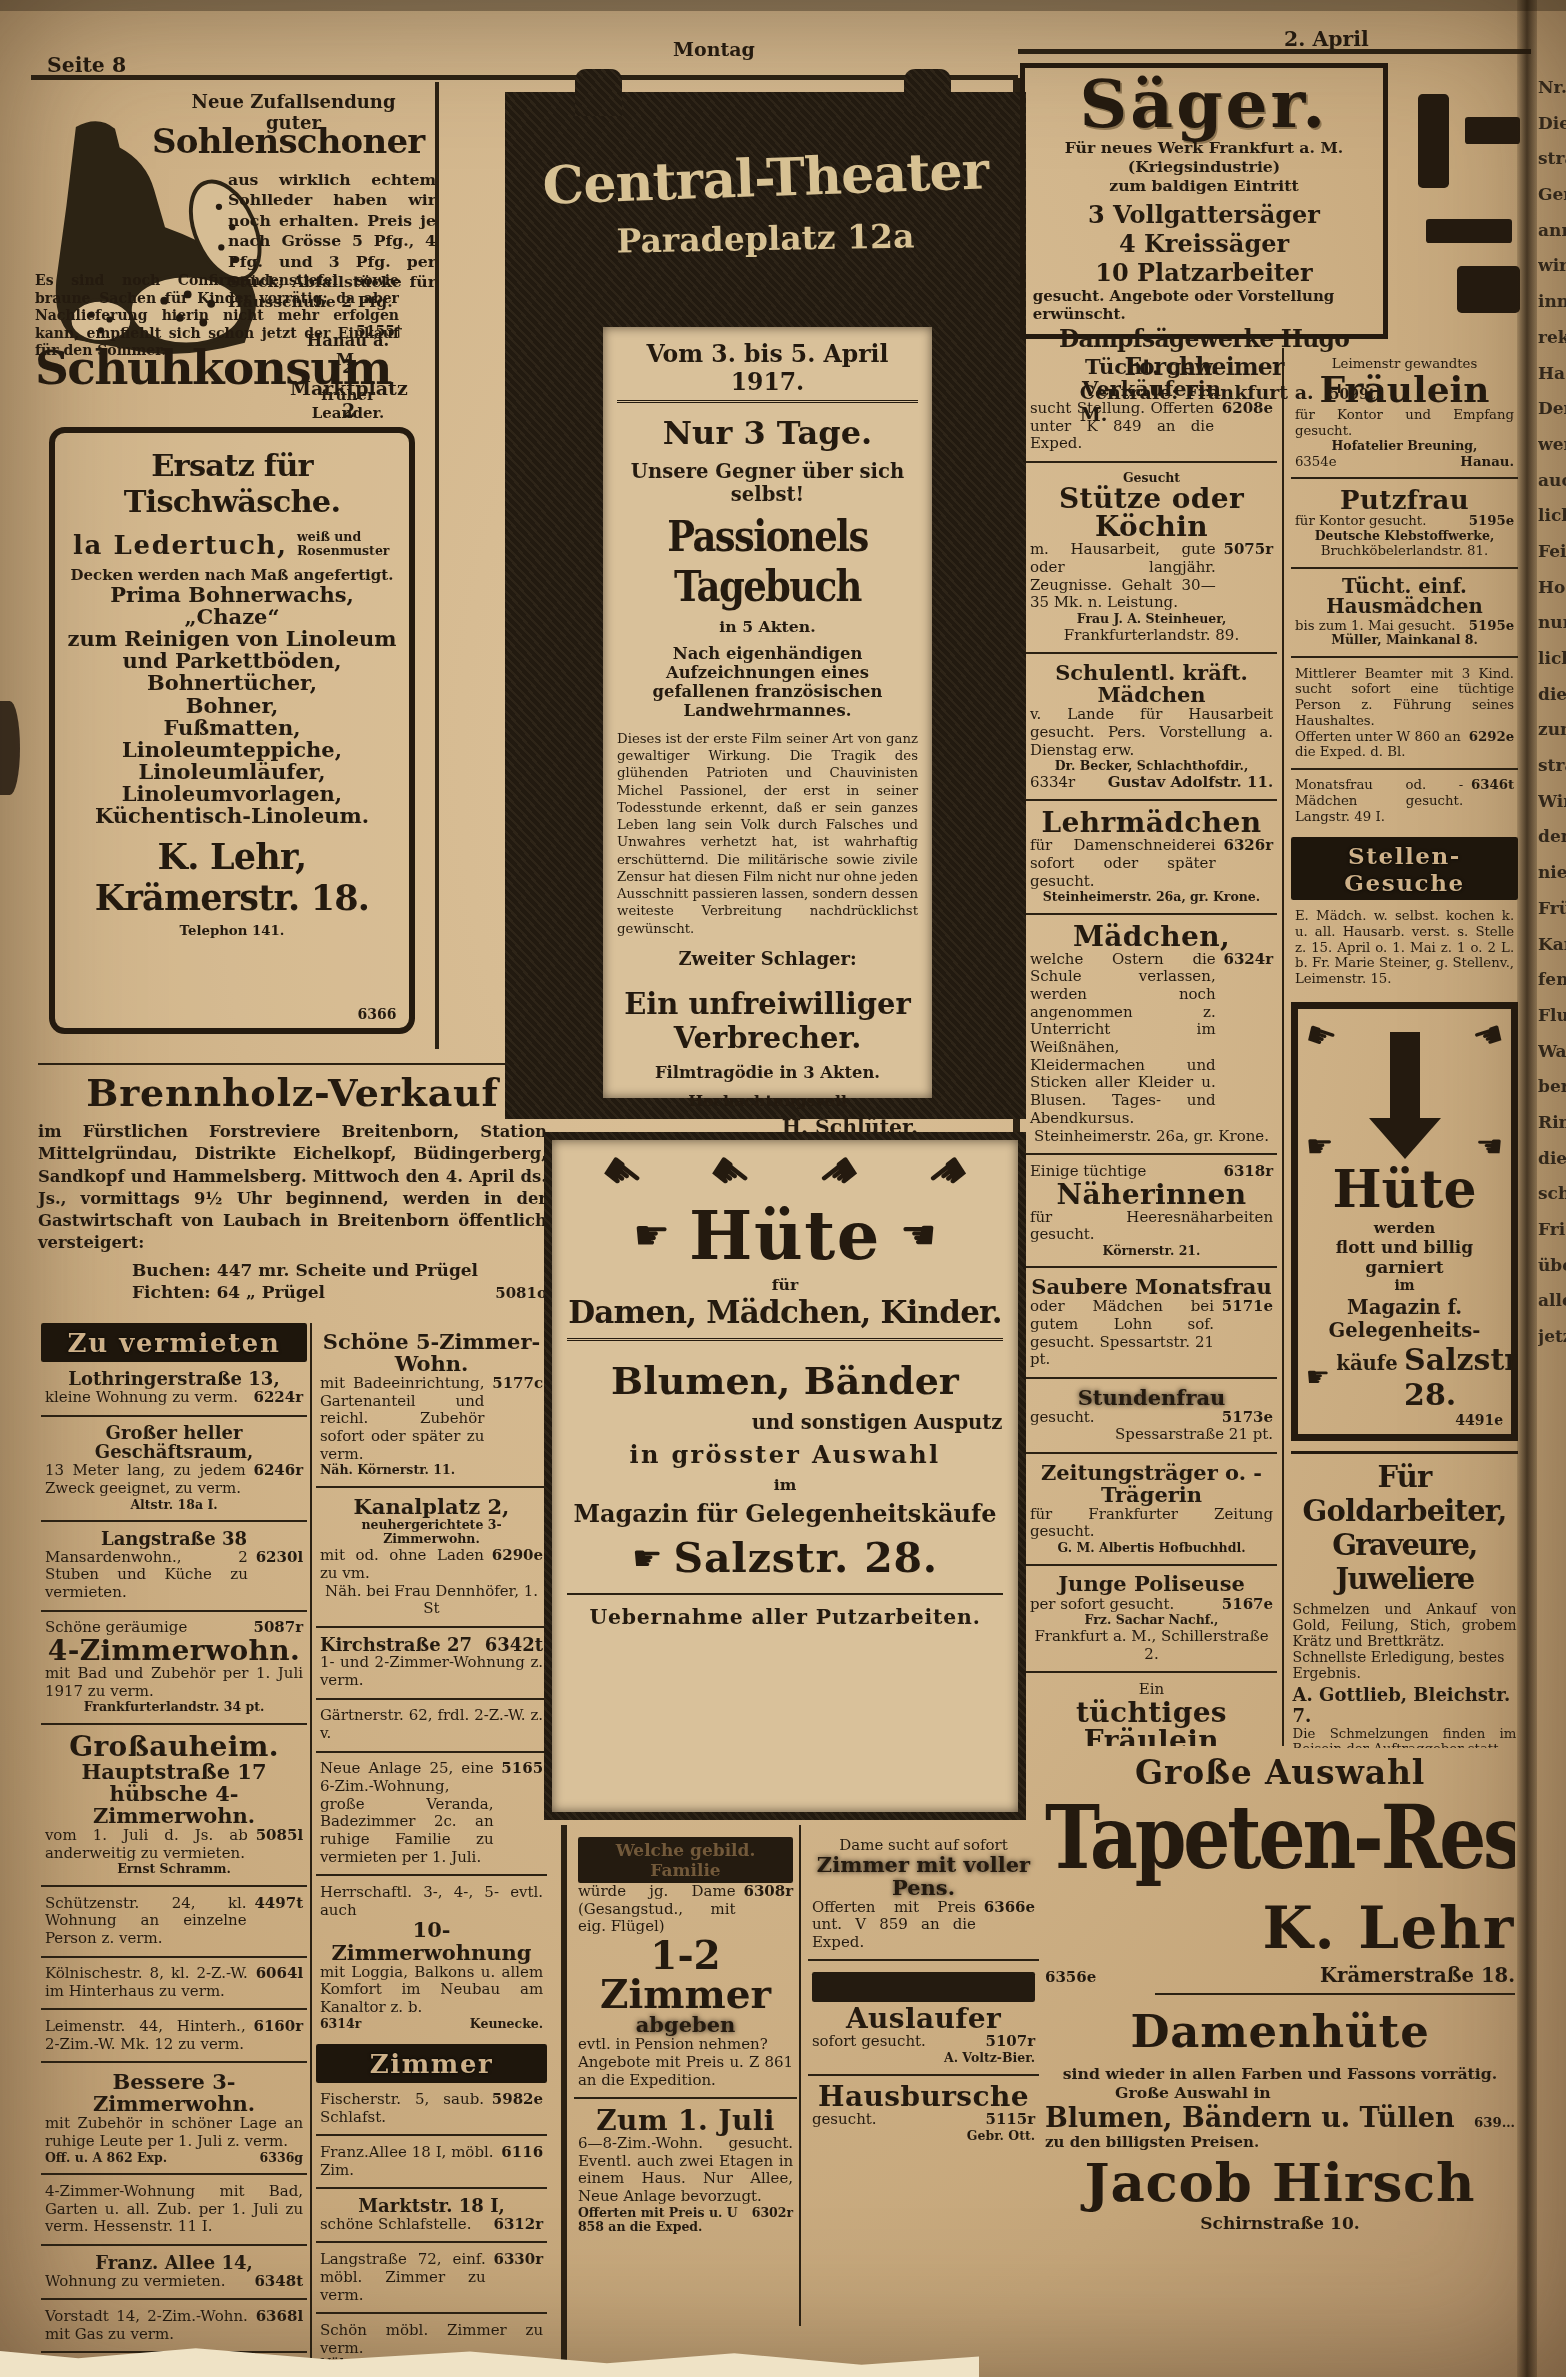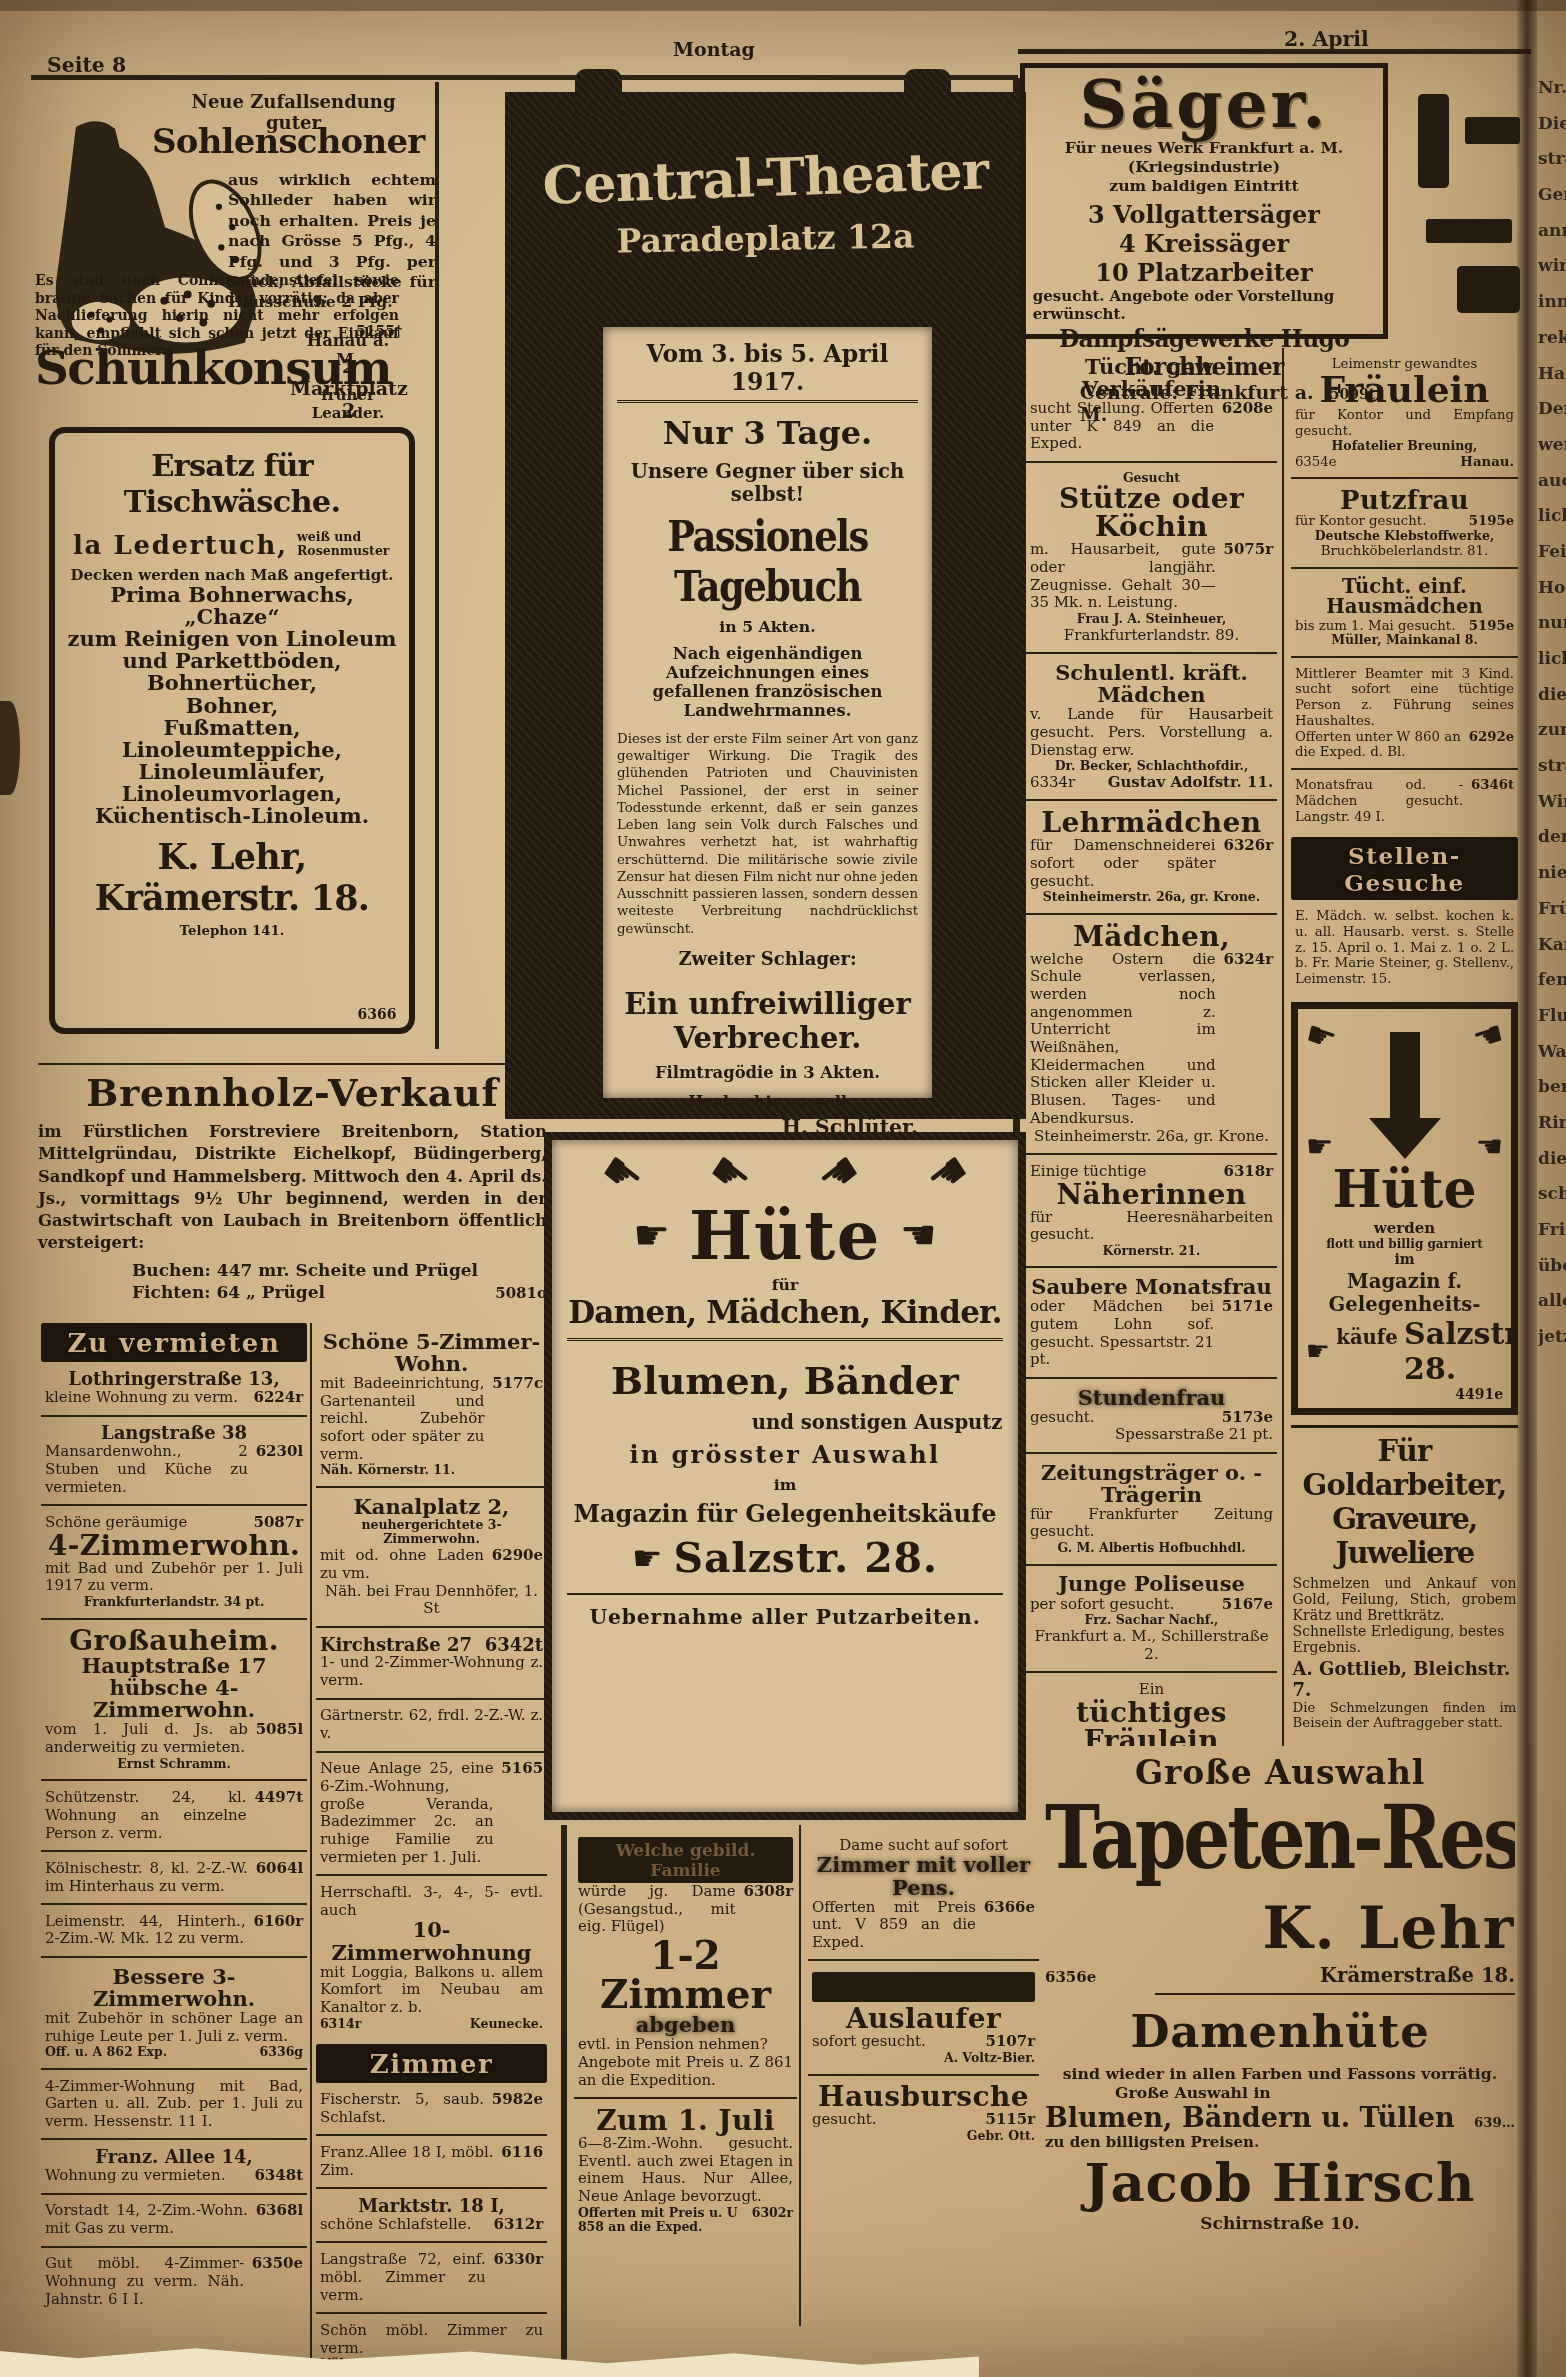--- a/index.html
+++ b/index.html
@@ -137,20 +137,28 @@
     <div class="secbar">Zu vermieten</div>
     <div>
         <div class="item">
           <div class="ln lead">Lothringerstraße 13,</div>
           <div class="ln b jr">
             <span>kleine Wohnung zu verm.</span>
             <span class="code">6224r</span>
           </div>
         </div>
         <div class="item">
+          <div class="ln lead">Großer heller Geschäftsraum,</div>
+          <div class="ln b jr">
+            <span>13 Meter lang, zu jedem Zweck geeignet, zu verm.</span>
+            <span class="code">6246r</span>
+          </div>
+          <div class="ln bb ctr">Altstr. 18a I.</div>
+        </div>
+        <div class="item">
           <div class="ln lead">Langstraße 38</div>
           <div class="ln b jr">
             <span>Mansardenwohn., 2 Stuben und Küche zu vermieten.</span>
             <span class="code">6230l</span>
           </div>
         </div>
         <div class="item">
           <div class="ln b jr">
             <span>Schöne geräumige</span>
             <span class="code">5087r</span>
@@ -580,21 +588,21 @@
       <div style="margin-top:-23.5px;">
         <div class="arrow-shaft"></div>
           <div class="arrow-head"></div>
       </div>
       <div style="display:flex;justify-content:space-between;margin-top:-31px;">
         <span class="hand" style="font-size:31px;">☛</span>
         <span class="hand" style="font-size:31px;">☚</span>
       </div>
       <div style="font-weight:bold;font-size:52px;text-align:center;margin-top:-6.3px;">Hüte</div>
       <div style="font-weight:bold;font-size:15px;text-align:center;">werden</div>
-      <div style="font-weight:bold;font-size:12px;text-align:center;">flott und billig garniert</div>
+      <div style="font-weight:bold;font-size:17px;text-align:center;">flott und billig garniert</div>
       <div style="font-weight:bold;font-size:14px;text-align:center;">im</div>
       <div style="font-weight:bold;font-size:19.6px;text-align:center;margin-top:3.1px;">Magazin f. Gelegenheits-</div>
       <div style="display:flex;align-items:baseline;gap:6.3px;">
         <span class="hand" style="font-size:27px;align-self:center;">☛</span>
         <span style="font-weight:bold;font-size:19.6px;">käufe</span>
         <span style="font-weight:bold;font-size:30px;">Salzstr. 28.</span>
       </div>
       <div style="font-weight:bold;font-size:14px;text-align:right;">4491e</div>
     </div>
 

